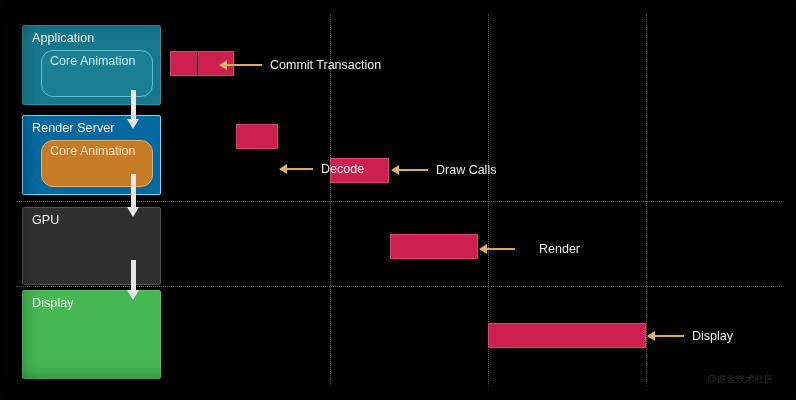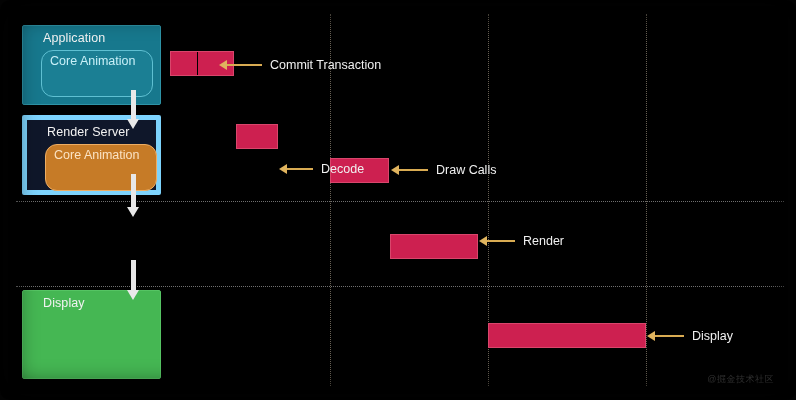--- a/index.html
+++ b/index.html
@@ -45,21 +45,21 @@
   }
 
   
   .stack-box{
     position:absolute;
     box-sizing:border-box;
     border-radius:2px;
   }
   .stack-title{
     position:absolute;
-    left:20px; top:5px;
+    left:9px; top:5px;
     font-size:12.5px;
     color:#f2f2f2;
     letter-spacing:.1px;
     white-space:nowrap;
   }
   .inner-box{
     position:absolute;
     box-sizing:border-box;
     border-radius:12px;
   }
@@ -78,22 +78,22 @@
   }
   #inner-application{
     left:18px; top:24px; width:112px; height:47px;
     background:#1b7f94;
     border:1px solid #5fc0d2;
   }
   #inner-application .inner-label{color:#c8f0f8;}
 
   #box-render-server{
     left:14px; top:109px; width:139px; height:80px;
-    background:#0f172a;
-    border:5px solid #7dd3fc;
+    background:#0369a1;
+    border:1px solid #7dd3fc;
   }
   #inner-render-server{
     left:18px; top:24px; width:112px; height:47px;
     background:#c67b27;
     border:1px solid #edad63;
   }
   #inner-render-server .inner-label{color:#fbe3c4;}
 
   #box-gpu{
     left:14px; top:201px; width:139px; height:78px;
@@ -237,20 +237,23 @@
       </div>
     </div>
 
     <div class="stack-box" id="box-render-server">
       <div class="stack-title">Render Server</div>
       <div class="inner-box" id="inner-render-server">
         <div class="inner-label">Core Animation</div>
       </div>
     </div>
 
+    <div class="stack-box" id="box-gpu">
+      <div class="stack-title">GPU</div>
+    </div>
 
     <div class="stack-box" id="box-display">
       <div class="stack-title">Display</div>
     </div>
 
     <div class="flow-arrow" style="left:123px; top:84px; height:30px;"></div>
     <div class="flow-arrow" style="left:123px; top:168px; height:34px;"></div>
     <div class="flow-arrow" style="left:123px; top:254px; height:31px;"></div>
 
     <div id="bars-layer">
@@ -275,21 +278,21 @@
             <div class="arrow-head-left"></div>
           </div>
           <div class="callout-text">Decode</div>
         </div>
         <div class="callout" style="left: 390px; top: 157px;">
           <div class="arrow-line" style="width: 30px;">
             <div class="arrow-head-left"></div>
           </div>
           <div class="callout-text">Draw Calls</div>
         </div>
-        <div class="callout" style="left: 478px; top: 228px;">
+        <div class="callout" style="left: 478px; top: 236px; gap: 16px;">
           <div class="arrow-line" style="width: 29px;">
             <div class="arrow-head-left"></div>
           </div>
           <div class="callout-text">Render</div>
         </div>
         <div class="callout" style="left: 646px; top: 323px;">
           <div class="arrow-line" style="width: 30px;">
             <div class="arrow-head-left"></div>
           </div>
           <div class="callout-text">Display</div>

